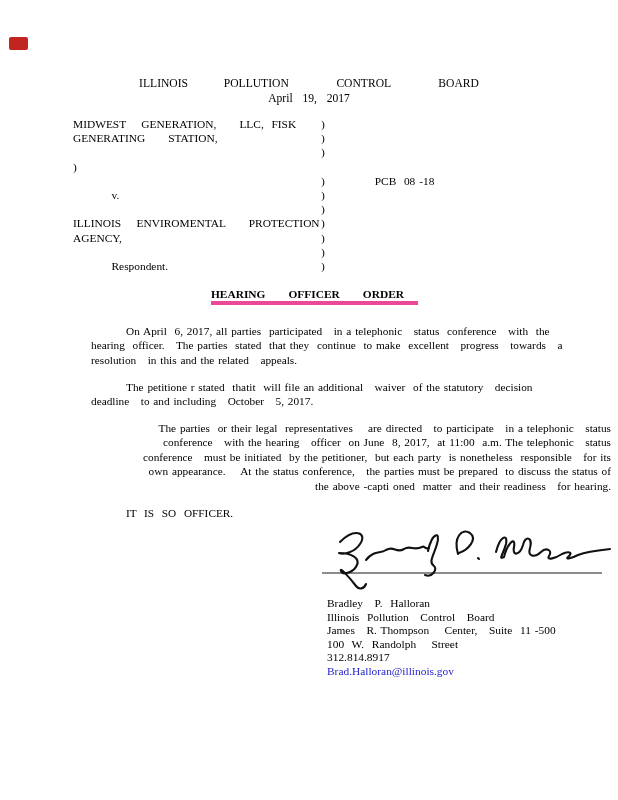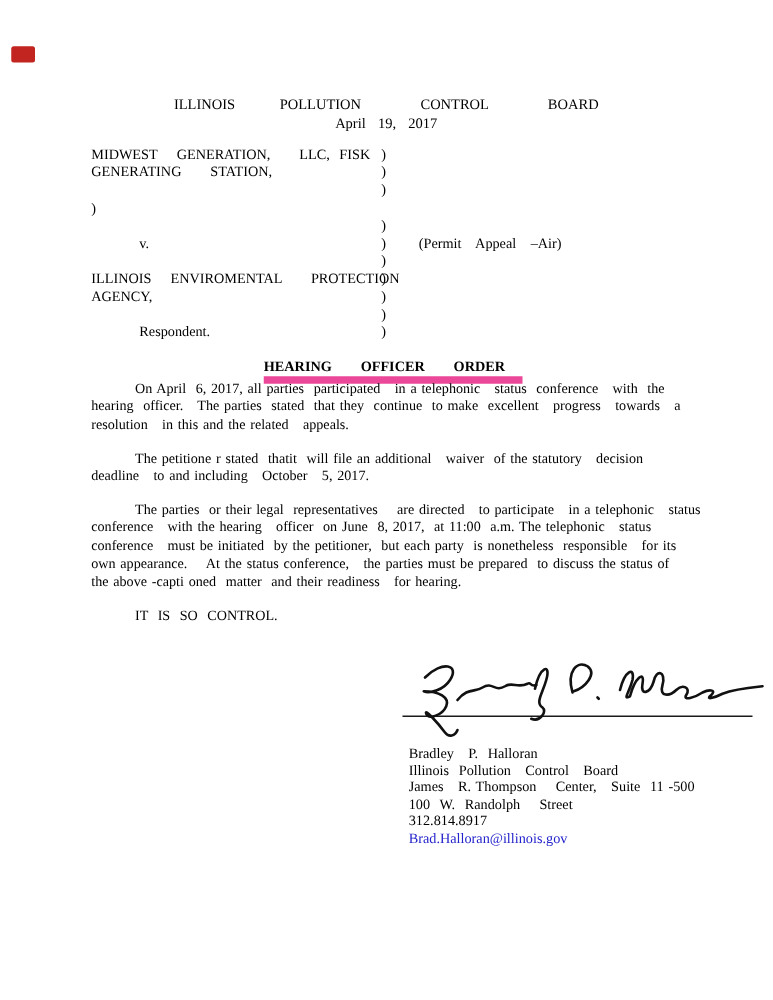--- a/index.html
+++ b/index.html
@@ -20,43 +20,44 @@
   .title-wrap{
     position:absolute;left:0;top:77px;width:618px;
     text-align:center;font-size:11.6px;line-height:14.8px;
   }
   .board-title{word-spacing:9px;}
   .doc-date{word-spacing:2px;}
   .caption{
     position:absolute;left:73px;top:117px;width:480px;
     font-size:11.4px;
   }
-  .cap-row{display:flex;height:14.2px;line-height:14.2px;word-spacing:1px;}
+  .cap-row{display:flex;height:14.2px;line-height:14.2px;word-spacing:1px;gap:16px;}
   .cap-left{width:232px;flex:none;}
   .cap-paren{width:30px;flex:none;}
   .cap-right{flex:1;}
   .heading-wrap{
     position:absolute;left:211px;top:284px;
   }
   .order-heading{
     display:inline-block;
     font-weight:bold;font-size:11.4px;line-height:13px;
     word-spacing:1px;
     padding-right:14px;
-    border-bottom:6px solid #ec4899;
+    border-bottom:4px solid #ec4899;
   }
   .para{
-    position:absolute;left:73px;width:520px;
+    position:absolute;left:91px;width:520px;
     font-size:11.3px;line-height:14.4px;
     word-spacing:1px;
     text-indent:35px;
+    margin-top:20px;
   }
   .p1{top:304px;}
   .p2{top:360px;}
-  .p3{top:401px;}
+  .p3{top:401px;text-align:right;}
   .p4{top:486px;}
   .signature{position:absolute;left:310px;top:520px;}
   .footer{
     position:absolute;left:327px;top:597px;
     font-size:11.4px;line-height:13.5px;word-spacing:1px;
   }
   .email{cursor:pointer;}
 </style>
 </head>
 <body>
@@ -86,25 +87,25 @@
         <span class="cap-paren">)</span>
         <span class="cap-right pre"></span>
     </div>
     <div class="cap-row">
         <span class="cap-paren">)</span>
         <span class="cap-right pre"></span>
     </div>
     <div class="cap-row">
       <span class="cap-left pre"></span>
         <span class="cap-paren">)</span>
+        <span class="cap-right pre">  PCB  08 -18</span>
     </div>
     <div class="cap-row">
       <span class="cap-left pre">          v.</span>
         <span class="cap-paren">)</span>
-        <span class="cap-right pre">(Permit   Appeal   –Air)</span>
     </div>
     <div class="cap-row">
       <span class="cap-left pre"></span>
         <span class="cap-paren">)</span>
         <span class="cap-right pre"></span>
     </div>
     <div class="cap-row">
       <span class="cap-left pre">ILLINOIS    ENVIROMENTAL      PROTECTION</span>
         <span class="cap-paren">)</span>
         <span class="cap-right pre"></span>
@@ -133,21 +134,21 @@
   <div class="para pre p1">On April  6, 2017, all parties  participated   in a telephonic   status  conference   with  the
 hearing  officer.   The parties  stated  that they  continue  to make  excellent   progress   towards   a
 resolution   in this and the related   appeals.</div>
   <div class="para pre p2">The petitione r stated  thatit  will file an additional   waiver  of the statutory   decision
 deadline   to and including   October   5, 2017.</div>
   <div class="para pre p3">The parties  or their legal  representatives    are directed   to participate   in a telephonic   status
 conference   with the hearing   officer  on June  8, 2017,  at 11:00  a.m. The telephonic   status
 conference   must be initiated  by the petitioner,  but each party  is nonetheless  responsible   for its
 own appearance.    At the status conference,   the parties must be prepared  to discuss the status of
 the above -capti oned  matter  and their readiness   for hearing.</div>
-  <div class="para pre p4">IT  IS  SO  CONTROL.</div>
+  <div class="para pre p4">IT  IS  SO  OFFICER.</div>
 
   <svg class="signature" width="306" height="78" viewBox="0 0 306 78" xmlns="http://www.w3.org/2000/svg">
     <line x1="12" y1="53" x2="292" y2="53" stroke="#1a1a1a" stroke-width="1.2"></line>
     <g fill="none" stroke="#111" stroke-width="2.1" stroke-linecap="round" stroke-linejoin="round">
       <path d="M30 22 C44 8 58 12 50 24 C45 32 34 35 29 33 C41 33 50 38 47 45 C44 52 33 56 31 51 C29 46 40 58 46 66 C49 70 54 69 56 64"></path>
       <path d="M56 40 C64 30 70 34 76 30 C84 25 86 34 94 29 C100 25 104 31 112 27 C115 25 114 30 119 28"></path>
       <path d="M118 31 C122 13 131 10 127 24 C124 35 118 42 124 46 C128 49 122 58 115 55"></path>
       <path d="M148 34 C143 17 152 8 160 13 C168 19 158 30 149 33 M168 38 L169 39"></path>
       <path d="M186 32 C190 16 198 13 196 24 C193 35 188 40 194 37 C198 22 206 16 204 27 C202 37 210 35 213 25 C215 15 223 17 220 28 C217 38 226 37 231 32 C236 27 243 30 239 36 C236 41 246 38 252 34 C258 31 264 32 258 37 C255 40 262 38 268 35 C278 31 290 30 300 29"></path>
     </g>

